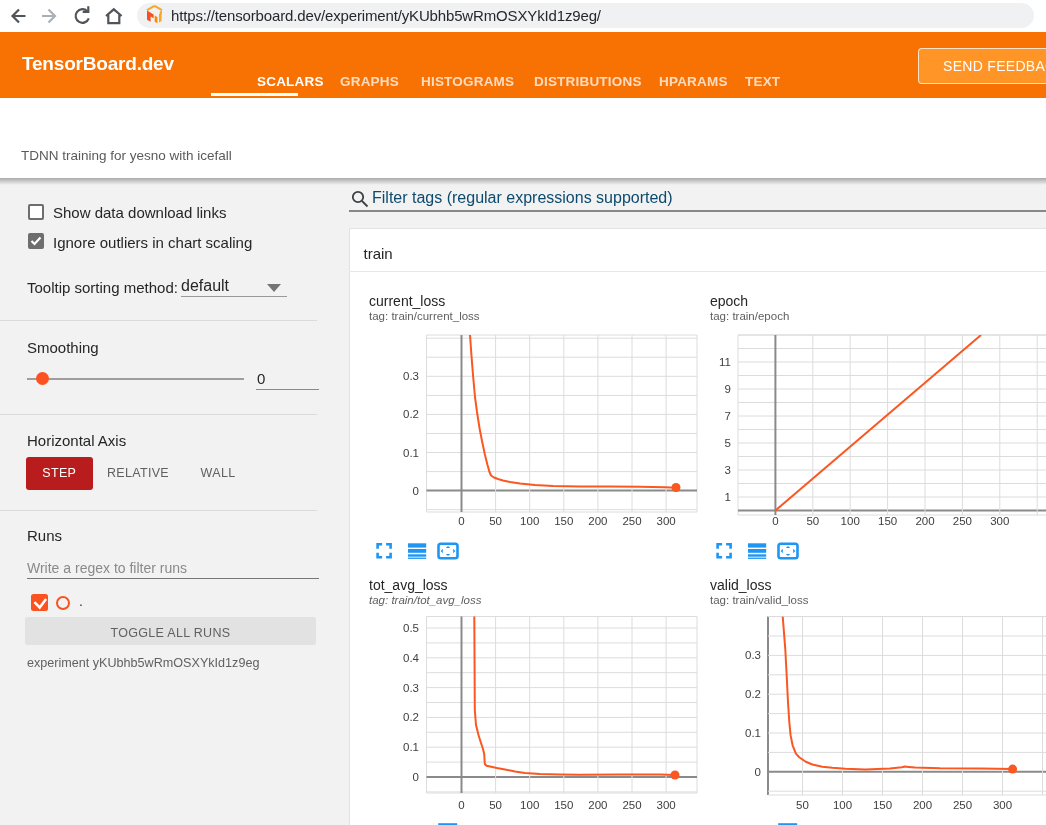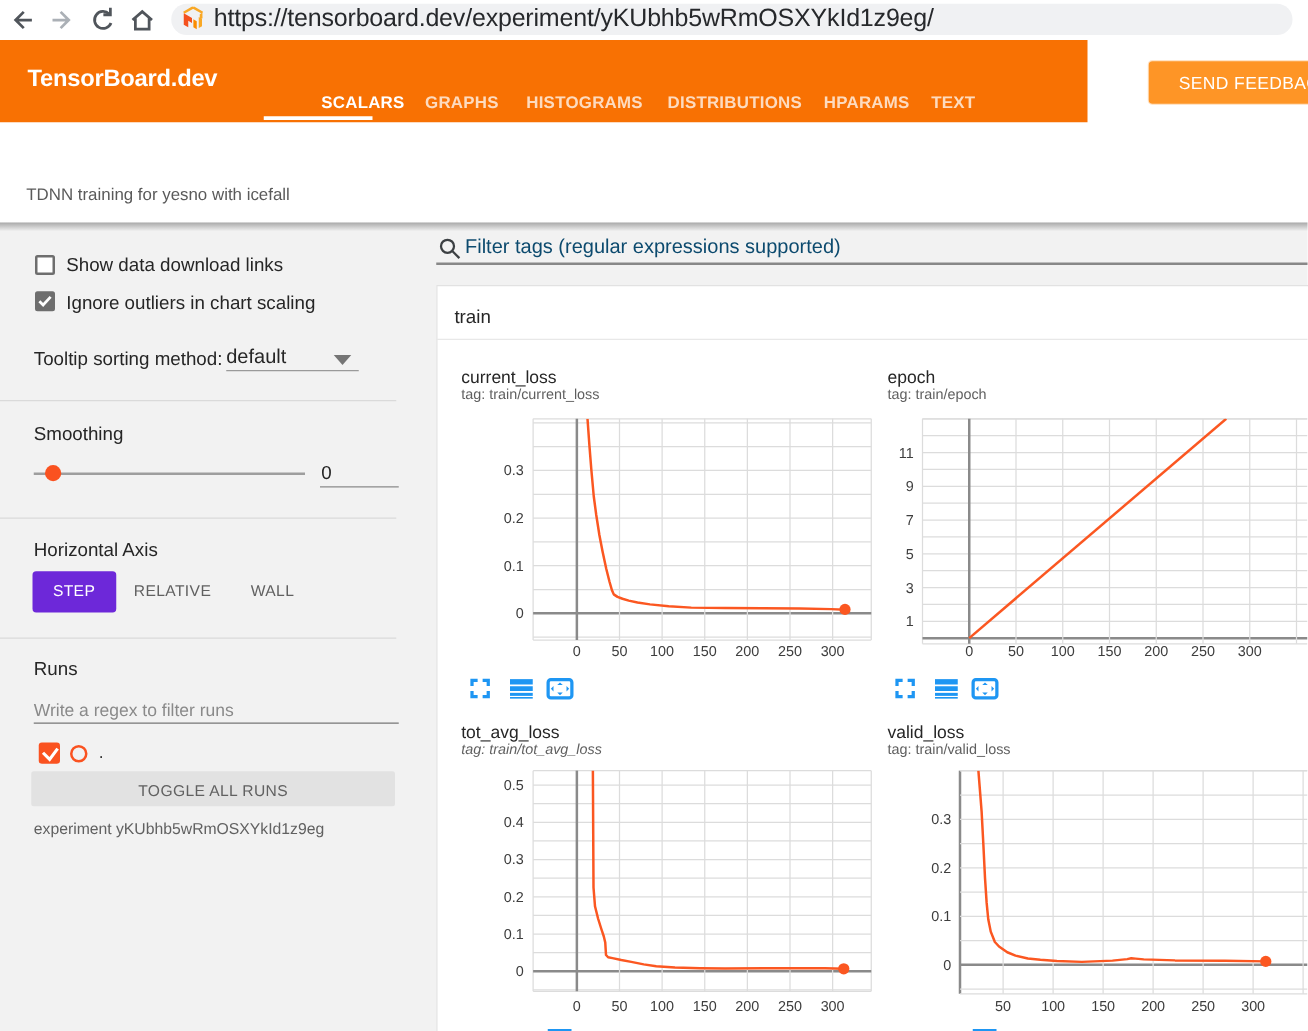--- a/index.html
+++ b/index.html
@@ -1,19 +1,19 @@
 <!DOCTYPE html>
 <html><head><meta charset="utf-8"><style>
 * { margin:0; padding:0; box-sizing:border-box; }
 html,body { width:1046px; height:825px; overflow:hidden; font-family:"Liberation Sans", sans-serif; background:#fff; }
 .abs { position:absolute; }
 #chrome { position:absolute; left:0; top:0; width:1046px; height:32px; background:#fff; }
 #pill { position:absolute; left:137px; top:3px; width:897px; height:25px; border-radius:13px; background:#f0f1f3; }
-#url { position:absolute; left:171px; top:0; height:31px; line-height:31px; font-size:20px; color:#26282b; letter-spacing:-0.15px; }
-#header { position:absolute; left:0; top:32px; width:870px; height:66px; background:#f87103; }
+#url { position:absolute; left:171px; top:0; height:31px; line-height:31px; font-size:15px; color:#26282b; letter-spacing:-0.15px; }
+#header { position:absolute; left:0; top:32px; width:1046px; height:66px; background:#f87103; }
 #logo { position:absolute; left:22px; top:21px; color:#fff; font-size:19px; font-weight:bold; letter-spacing:-0.2px; }
 .tab { position:absolute; top:42px; font-size:13.5px; letter-spacing:0.2px; color:rgba(255,255,255,0.75); font-weight:bold;margin-left:32px; }
 .tab.on { color:#fff; }
 #tabline { position:absolute; left:211px; top:61px; width:87px; height:2.5px; background:#fff; }
 #feedback { position:absolute; left:918px; top:16px; width:142px; height:36px; background:#fe9526; border:1px solid rgba(255,255,255,0.75); border-radius:4px; color:#fff; font-size:14px; letter-spacing:0.3px; line-height:34px; padding-left:24px; white-space:nowrap; }
 #subbar { position:absolute; left:0; top:98px; width:1046px; height:103px; background:#fff; }
 #expname { position:absolute; left:21px; top:50px; font-size:13.5px; color:#5a5a5a; }
 #shadow { position:absolute; left:0; top:178px; width:1046px; height:7px; background:linear-gradient(to bottom, rgba(0,0,0,0.30), rgba(0,0,0,0.0)); }
 #content { position:absolute; left:0; top:178px; width:1046px; height:647px; background:#f2f2f2; }
 #card { position:absolute; left:348.5px; top:228px; width:760px; height:600px; background:#fff; border:1px solid #e2e2e2; }
@@ -77,21 +77,21 @@
     <path d="M1 1 L15 1 8 9 Z" fill="#757575"></path>
   </svg>
 <div class="divider" style="top:320px;"></div>
 <div class="lbl" style="left:27px;top:339px;">Smoothing</div>
 <div class="abs" style="left:27px;top:377.5px;width:217px;height:2px;background:#9e9e9e;"></div>
 <div class="abs" style="left:36px;top:372px;width:13px;height:13px;border-radius:50%;background:#fa5220;"></div>
 <div class="lbl" style="left:257px;top:370px;">0</div>
 <div class="abs" style="left:256px;top:389px;width:63px;height:1px;background:#8a8a8a;"></div>
 <div class="divider" style="top:414px;"></div>
 <div class="lbl" style="left:27px;top:432px;">Horizontal Axis</div>
-<div class="abs" style="left:25.5px;top:457px;width:67.5px;height:33px;background:#6d28d9;border-radius:3px;color:#fff;font-size:12.5px;text-align:center;line-height:33px;letter-spacing:0.3px;">STEP</div>
+<div class="abs" style="left:25.5px;top:457px;width:67.5px;height:33px;background:#b91c1c;border-radius:3px;color:#fff;font-size:12.5px;text-align:center;line-height:33px;letter-spacing:0.3px;">STEP</div>
 <div class="abs" style="left:104px;top:457px;width:68px;height:33px;color:#616161;font-size:12.5px;text-align:center;line-height:33px;letter-spacing:0.3px;">RELATIVE</div>
 <div class="abs" style="left:184px;top:457px;width:68px;height:33px;color:#616161;font-size:12.5px;text-align:center;line-height:33px;letter-spacing:0.3px;">WALL</div>
 <div class="divider" style="top:510px;"></div>
 <div class="lbl" style="left:27px;top:527px;">Runs</div>
 <div class="abs" style="left:27px;top:560px;font-size:14px;color:#8a8a8a;">Write a regex to filter runs</div>
 <div class="abs" style="left:27px;top:577.5px;width:292px;height:1px;background:#777;"></div>
 <div class="abs" style="left:31px;top:594px;width:17px;height:17px;border-radius:2.5px;background:#fa5220;"></div>
 <svg width="17" height="17" viewBox="0 0 17 17" style="left:31px;top:594px;">
     <path d="M3.4 8.2 l5.3 5.3 6.4-8.6" stroke="#fff" stroke-width="2.5" fill="none"></path>
   </svg>

